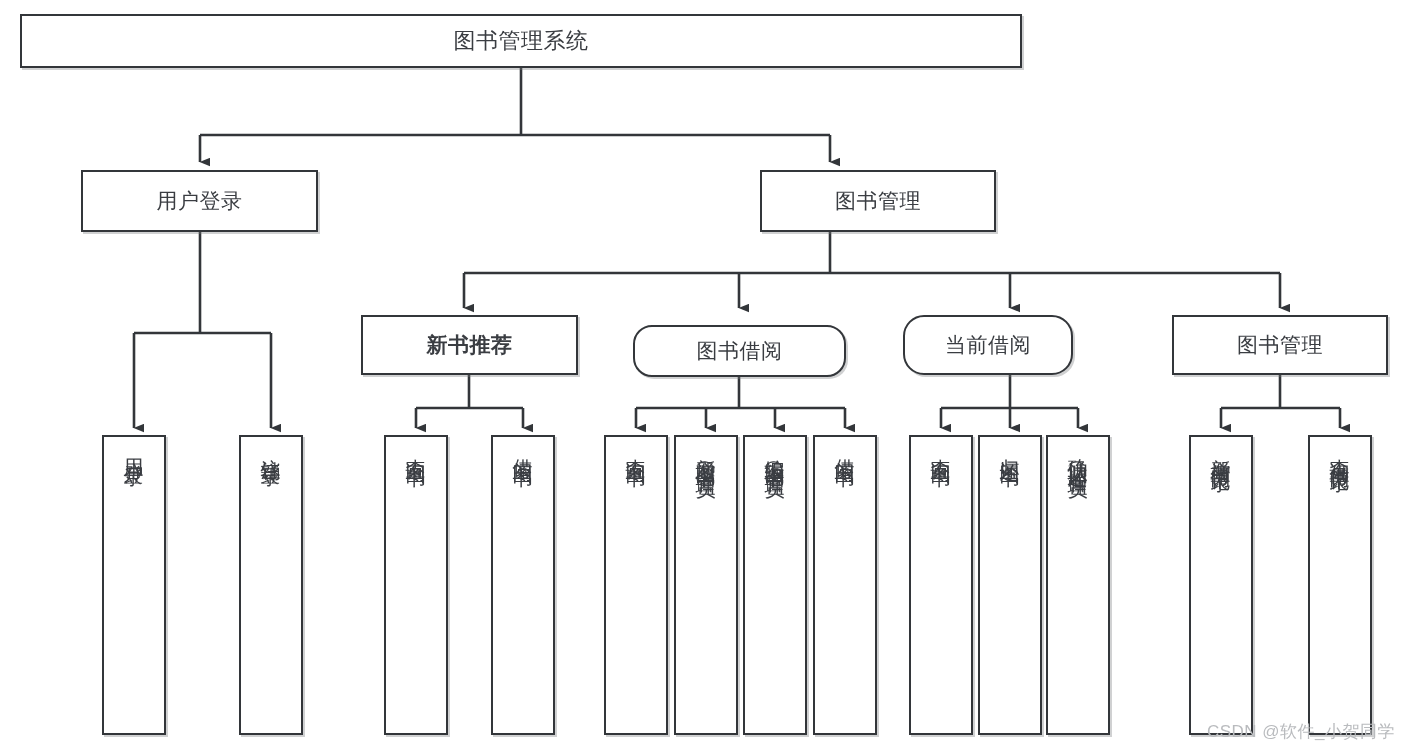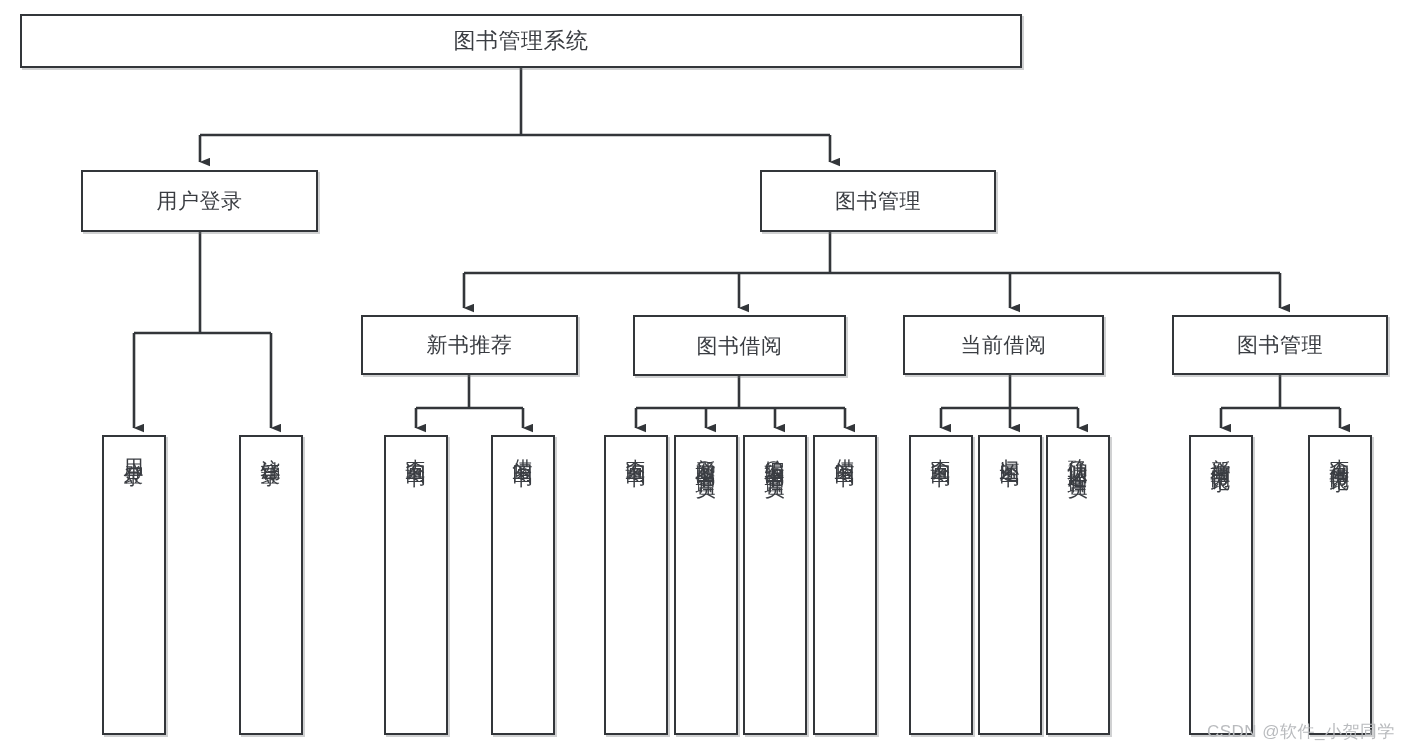--- a/index.html
+++ b/index.html
@@ -132,29 +132,29 @@
   </div>
 
   <div class="node h" style="left:81px; top:170px; width:237px; height:62px;">
     <span class="lbl">用户登录</span>
   </div>
 
   <div class="node h" style="left:712px; top:170px; width:236px; height:62px;margin-left:48px;">
     <span class="lbl">图书管理</span>
   </div>
 
-  <div class="node h" style="left:361px; top:315px; width:217px; height:60px;">
+  <div class="node h" style="left:361px; top:315px; width:217px; height:60px;font-weight:bold;">
     <span class="lbl">新书推荐</span>
   </div>
 
-  <div class="node h" style="left:633px; top:315px; width:213px; height:61px;">
+  <div class="node h" style="left:633px; top:325px; width:213px; height:52px;border-radius:19px;">
     <span class="lbl">图书借阅</span>
   </div>
 
-  <div class="node h" style="left:903px; top:315px; width:201px; height:60px;">
+  <div class="node h" style="left:903px; top:315px; width:170px; height:60px;border-radius:21px;">
     <span class="lbl">当前借阅</span>
   </div>
 
   <div class="node h" style="left:1172px; top:315px; width:216px; height:60px;">
     <span class="lbl">图书管理</span>
   </div>
 
   <div class="node v" style="left:102px; top:435px; width:64px; height:300px;">
     <span class="lbl">用户登录</span>
   </div>

